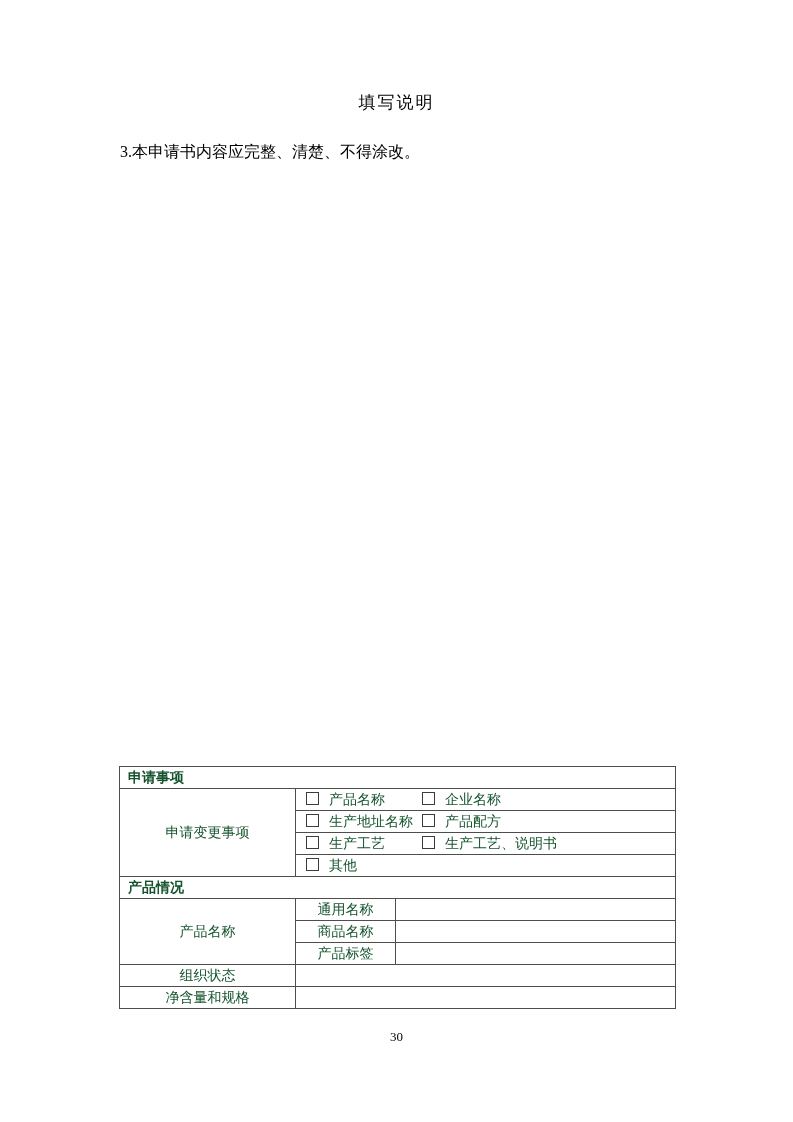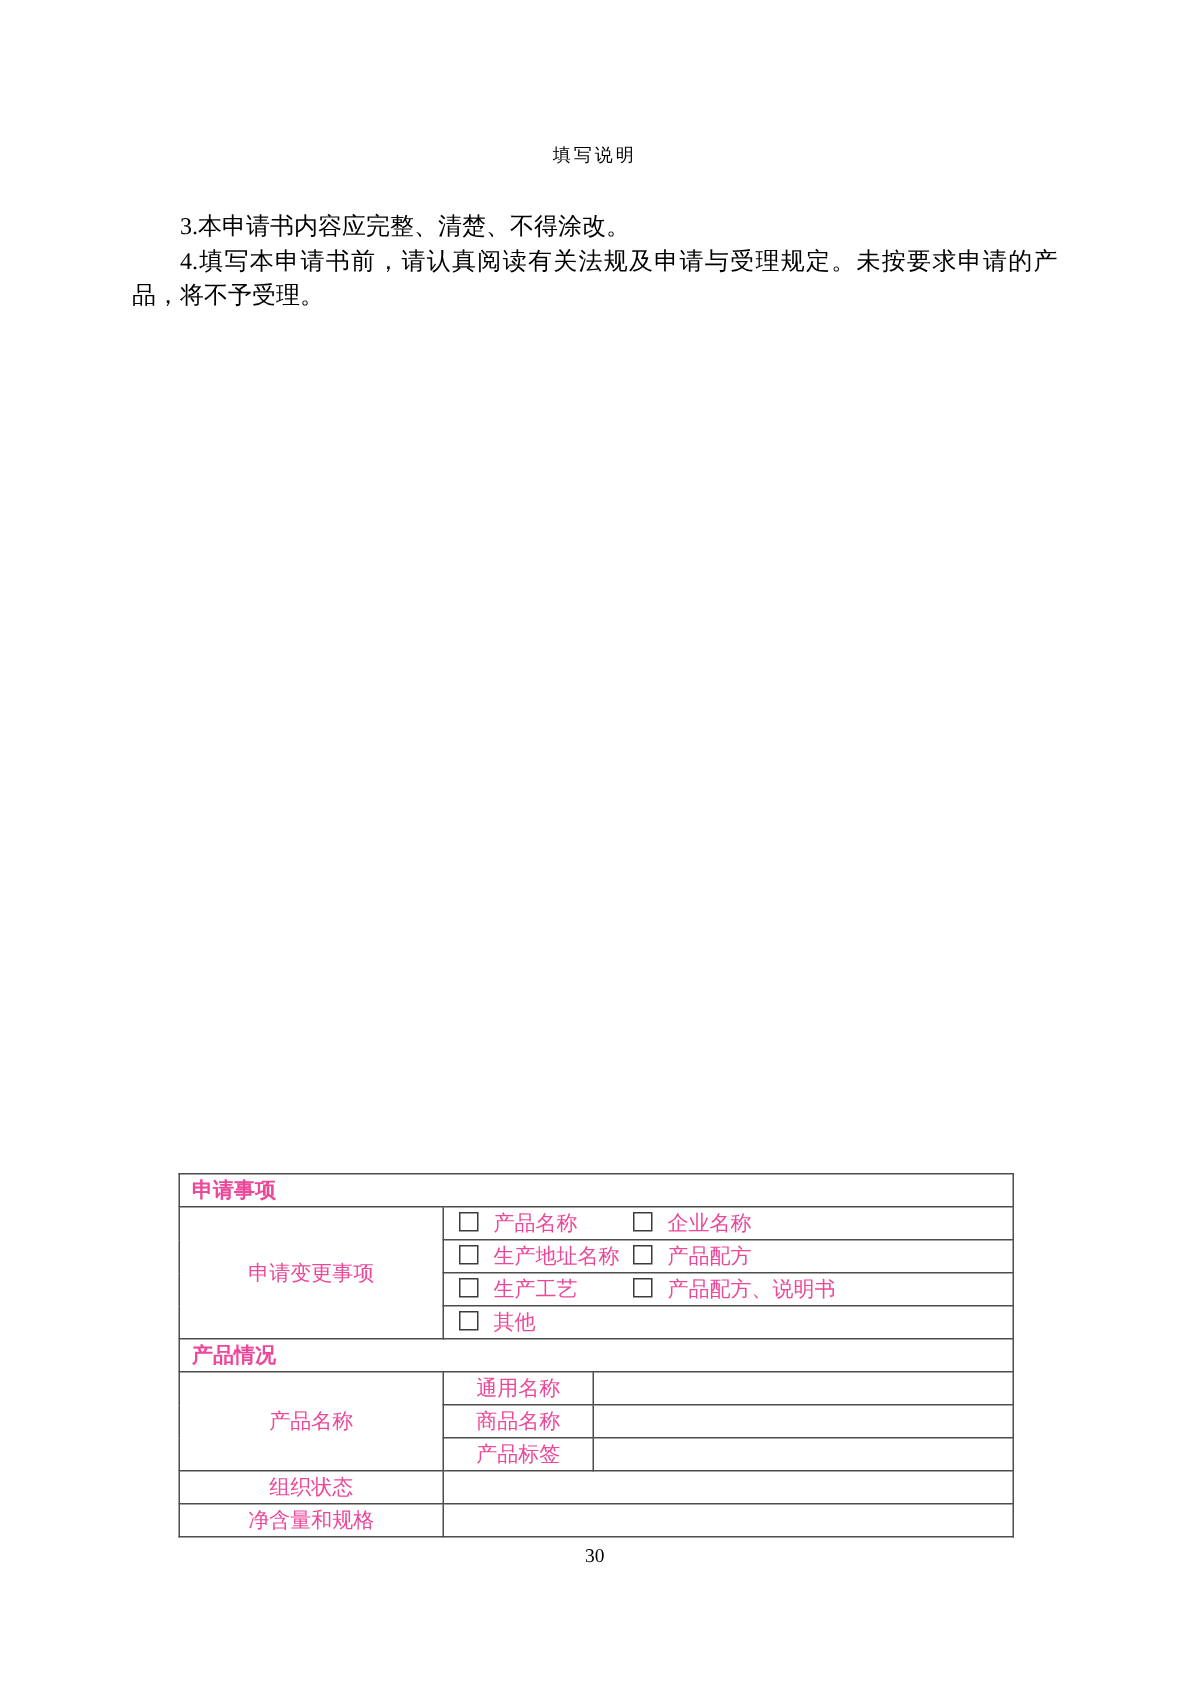--- a/index.html
+++ b/index.html
@@ -9,43 +9,43 @@
     height: 1122px;
     margin: 0 auto;
     background: #ffffff;
     color: #000000;
     font-family: "Liberation Serif", serif;
     overflow: hidden;
   }
   .doc-title {
     padding-top: 93px;
     text-align: center;
-    font-size: 12px;
+    font-size: 17px;
     letter-spacing: 2px;
     line-height: 20px;
   }
   .instructions {
     margin: 27px 88px 0 88px;
     font-size: 16px;
     line-height: 23px;
     text-align: justify;
   }
   .instructions p {
     margin: 0;
     text-indent: 32px;
   }
   table.form-table {
     position: absolute;
     left: 119px;
-    top: 782px;
+    top: 766px;
     width: 556px;
     border-collapse: collapse;
     table-layout: fixed;
     font-size: 14px;
-    color: #ec4899;
+    color: #14532d;
   }
   .form-table td {
     border: 1px solid #4d4d4d;
     padding: 0;
     height: 21px;
     vertical-align: middle;
     overflow: hidden;
     white-space: nowrap;
   }
   .form-table td.sec {
@@ -77,21 +77,20 @@
 </style>
 </head>
 <body>
 
 <div class="page">
 
   <div class="doc-title">填写说明</div>
 
   <div class="instructions">
     <p>3.本申请书内容应完整、清楚、不得涂改。</p>
-    <p>4.填写本申请书前，请认真阅读有关法规及申请与受理规定。未按要求申请的产品，将不予受理。</p>
   </div>
 
   <table class="form-table">
     <colgroup>
       <col style="width:176px">
       <col style="width:100px">
       <col style="width:280px">
     </colgroup>
     <tbody>
       <tr>
@@ -103,21 +102,21 @@
           <span class="cb"></span><span class="lbl1">产品名称</span><span class="cb"></span><span>企业名称</span>
         </td>
       </tr>
       <tr>
         <td class="cbcell" colspan="2">
           <span class="cb"></span><span class="lbl1">生产地址名称</span><span class="cb"></span><span>产品配方</span>
         </td>
       </tr>
       <tr>
         <td class="cbcell" colspan="2">
-          <span class="cb"></span><span class="lbl1">生产工艺</span><span class="cb"></span><span>产品配方、说明书</span>
+          <span class="cb"></span><span class="lbl1">生产工艺</span><span class="cb"></span><span>生产工艺、说明书</span>
         </td>
       </tr>
       <tr>
         <td class="cbcell" colspan="2">
           <span class="cb"></span><span>其他</span>
         </td>
       </tr>
       <tr>
         <td class="sec" colspan="3">产品情况</td>
       </tr>

